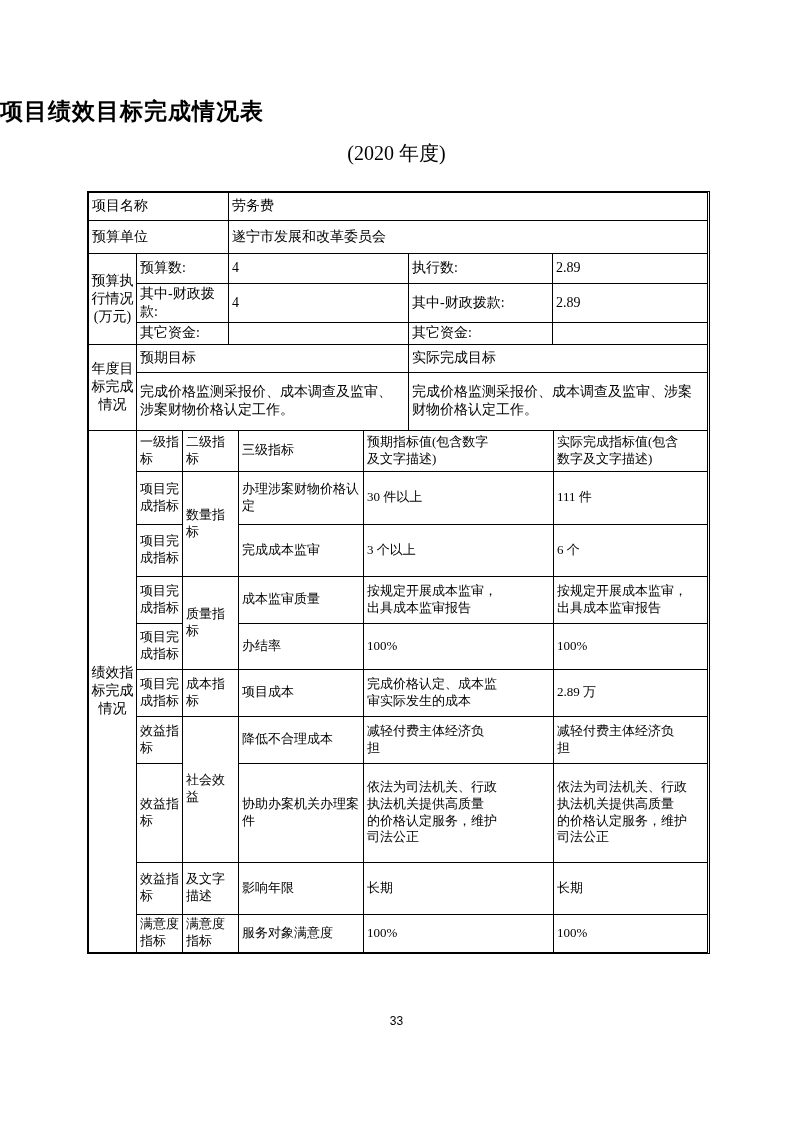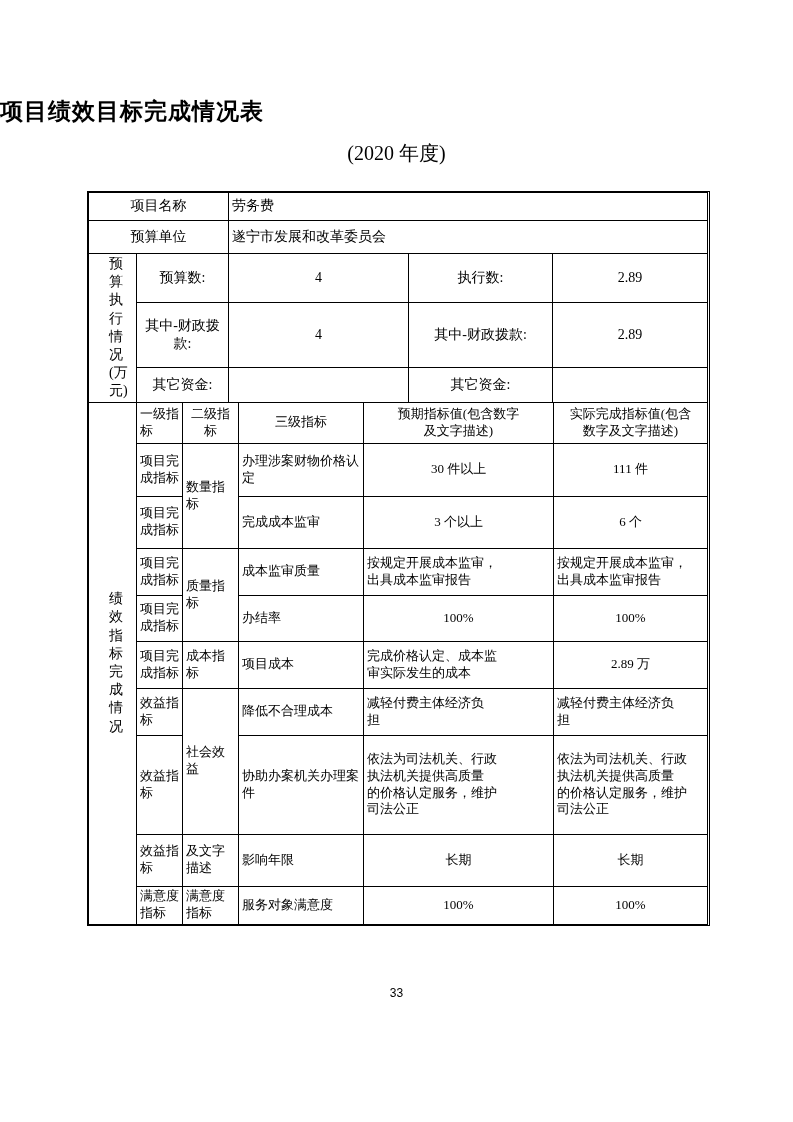--- a/index.html
+++ b/index.html
@@ -11,24 +11,24 @@
   .doc-title{margin:0;text-align:left;font-size:23px;font-weight:bold;letter-spacing:1px;line-height:30px;}
   .doc-subtitle{margin:13px 0 0 0;text-align:center;font-size:20px;line-height:26px;}
   .tables{margin:25px 0 0 87px;width:621px;border:1px solid #000;}
   table{border-collapse:collapse;table-layout:fixed;width:619px;}
   table + table{margin-top:-1px;}
   td{
     border:1px solid #000;padding:1px 3px;vertical-align:middle;
     font-size:13px;line-height:1.3;word-break:break-all;overflow:hidden;
   }
   .fs14 td{font-size:14px;}
-  .c{text-align:center;}
+  .c{text-align:left;}
   .l{text-align:left;}
   .pre{white-space:pre-line;}
-  .seclbl{text-align:center;padding:1px 20px;font-size:14px;}
+  .seclbl{text-align:center;padding:1px 2px;font-size:14px;}
   .pageno{margin-top:60px;text-align:center;font-size:12px;font-family:"Liberation Sans","DejaVu Sans",sans-serif;}
 </style>
 </head>
 <body>
 
 <h1 class="doc-title">项目绩效目标完成情况表</h1>
 <div class="doc-subtitle">(2020 年度)</div>
 
 <div class="tables">
 
@@ -73,20 +73,40 @@
     </tr>
     <tr style="height:18px">
       <td class="c">其它资金:</td>
       <td class="c"></td>
       <td class="c">其它资金:</td>
       <td class="c"></td>
     </tr>
   </tbody>
     </table>
 
+  <table class="fs14">
+    <colgroup>
+        <col style="width:48px">
+        <col style="width:272px">
+        <col style="width:299px">
+      </colgroup>
+    <tbody>
+        <tr style="height:28px">
+      <td class="seclbl" rowspan="2">年度目标完成情况</td>
+      <td class="c">预期目标</td>
+      <td class="c">实际完成目标</td>
+    </tr>
+    <tr style="height:58px">
+      <td class="l pre">完成价格监测采报价、成本调查及监审、
+涉案财物价格认定工作。</td>
+      <td class="l pre">完成价格监测采报价、成本调查及监审、涉案
+财物价格认定工作。</td>
+    </tr>
+  </tbody>
+    </table>
 
   <table>
     <colgroup>
         <col style="width:48px">
         <col style="width:46px">
         <col style="width:56px">
         <col style="width:125px">
         <col style="width:190px">
         <col style="width:154px">
       </colgroup>

